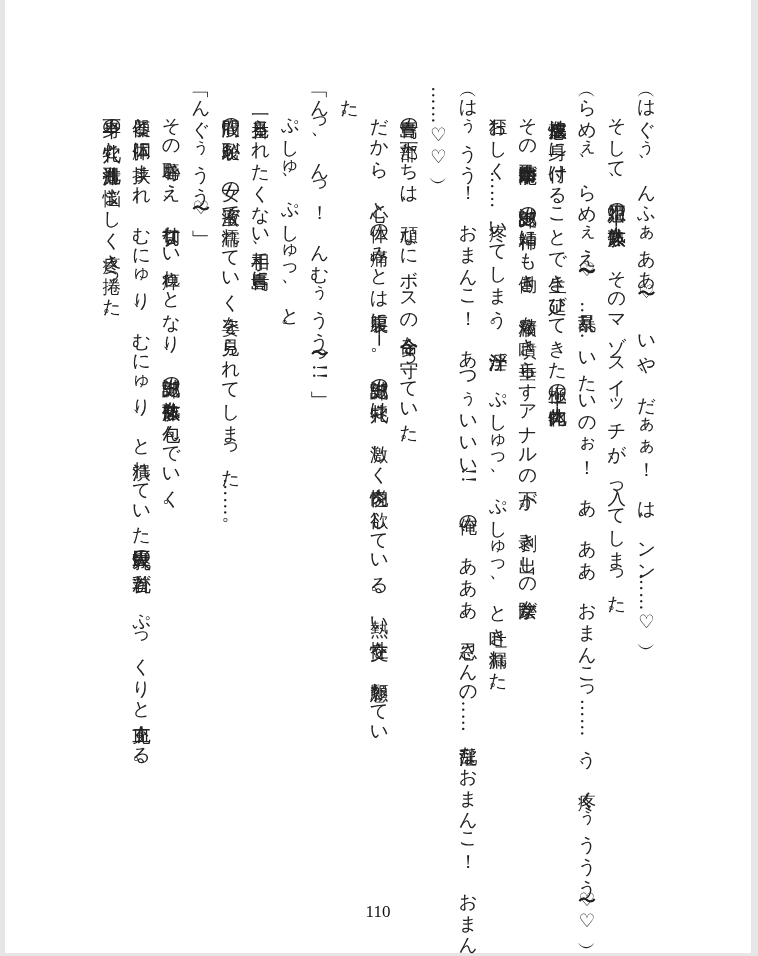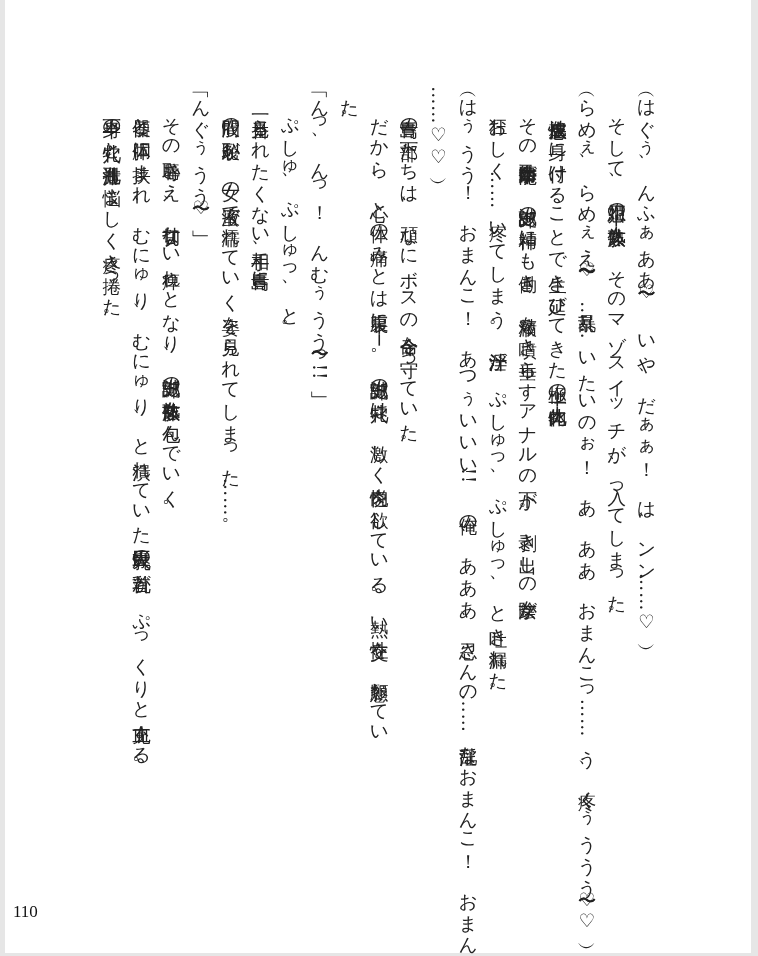--- a/index.html
+++ b/index.html
@@ -33,24 +33,24 @@
     .line {
       display: block;
       white-space: nowrap;
       margin: 0;
     }
     .line.indent {
       padding-top: 1em;
     }
     .page-number {
       position: absolute;
-      left: 8px;
+      left: 0;
       width: 100%;
       top: 902px;
-      text-align: left;
+      text-align: center;
       font-family: "Liberation Serif", "DejaVu Serif", serif;
       font-size: 17px;
       color: #111111;
     }
   </style>
 </head>
 <body>
 
 <div class="page">
   <div class="text-block">

